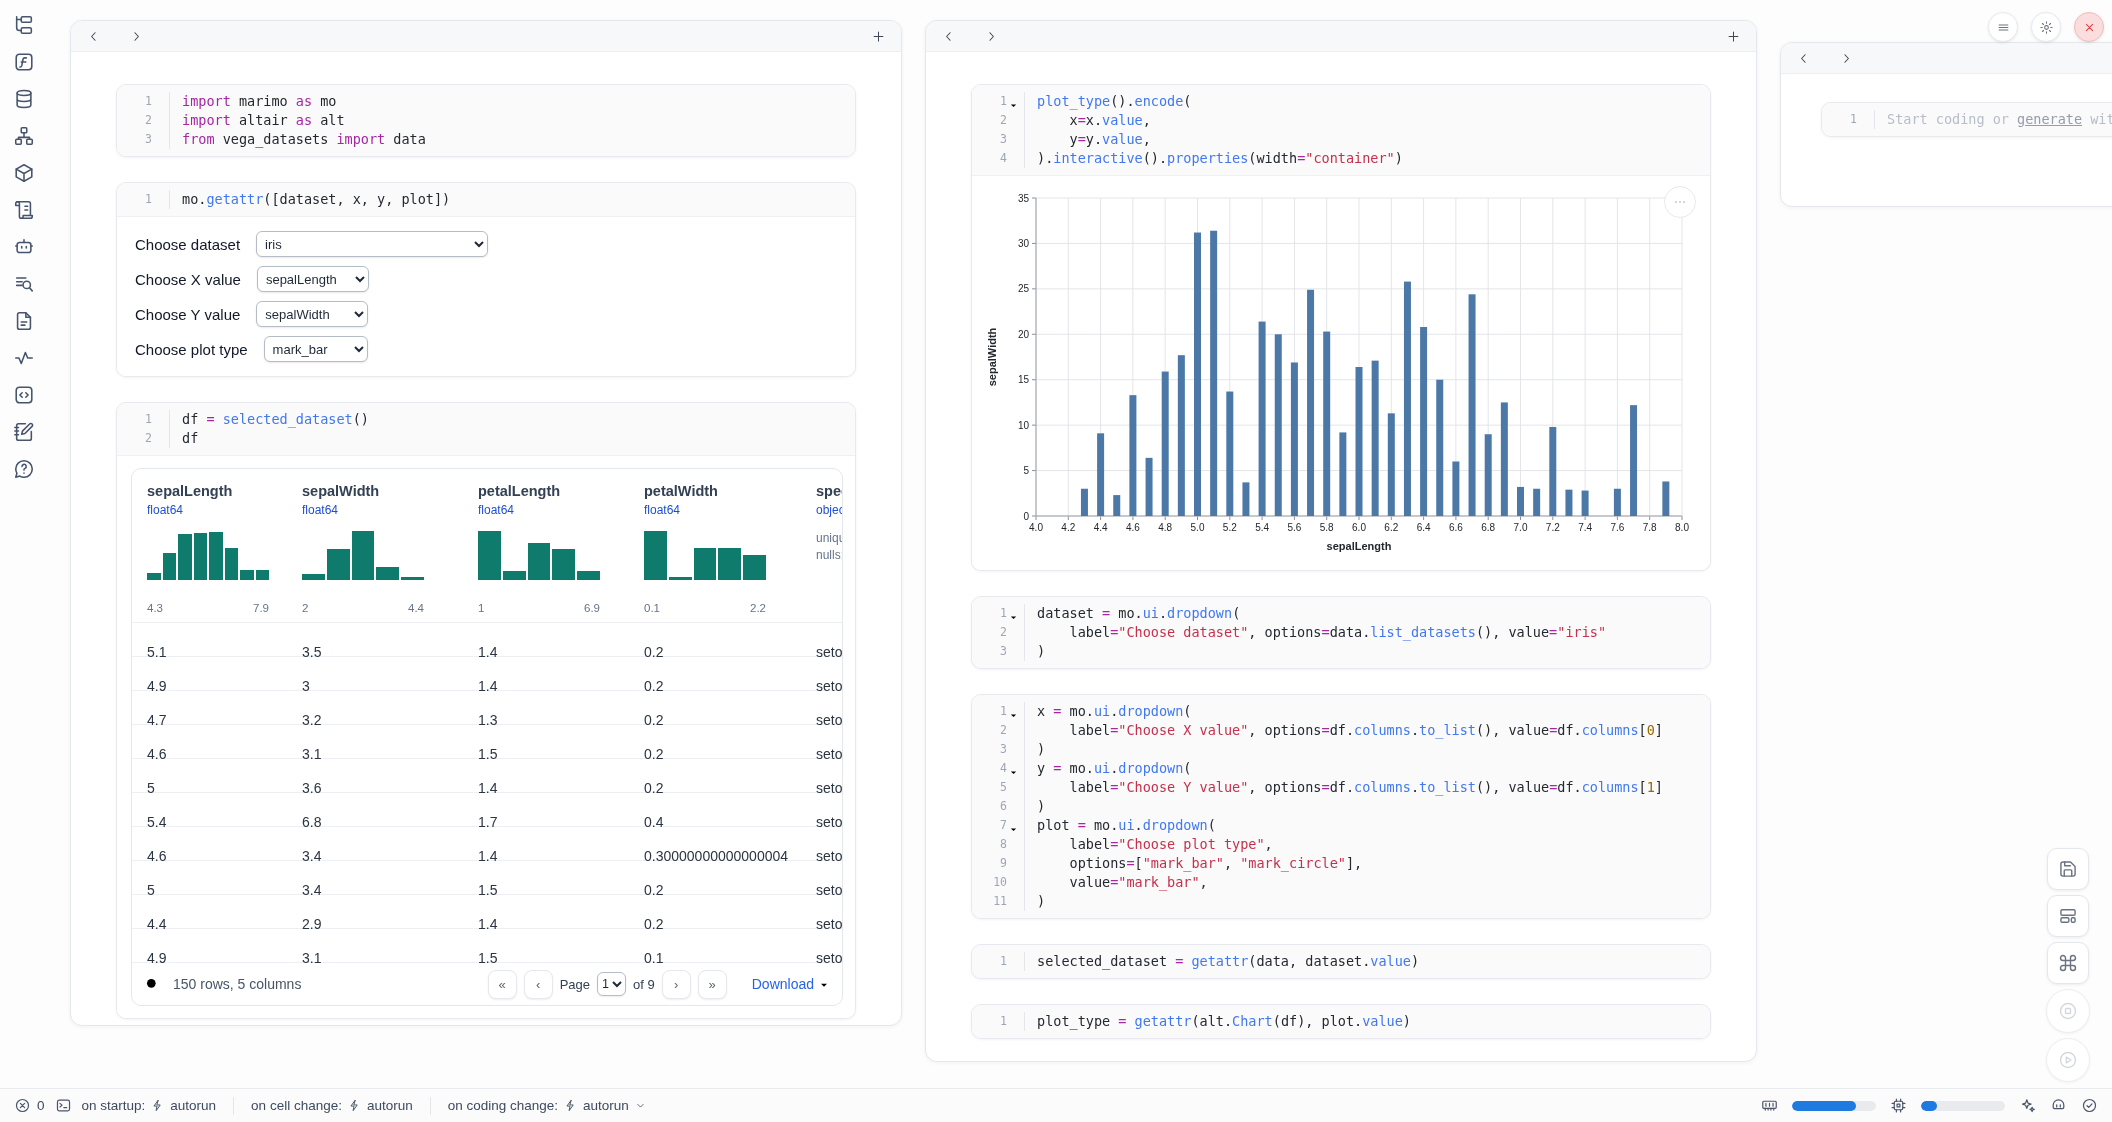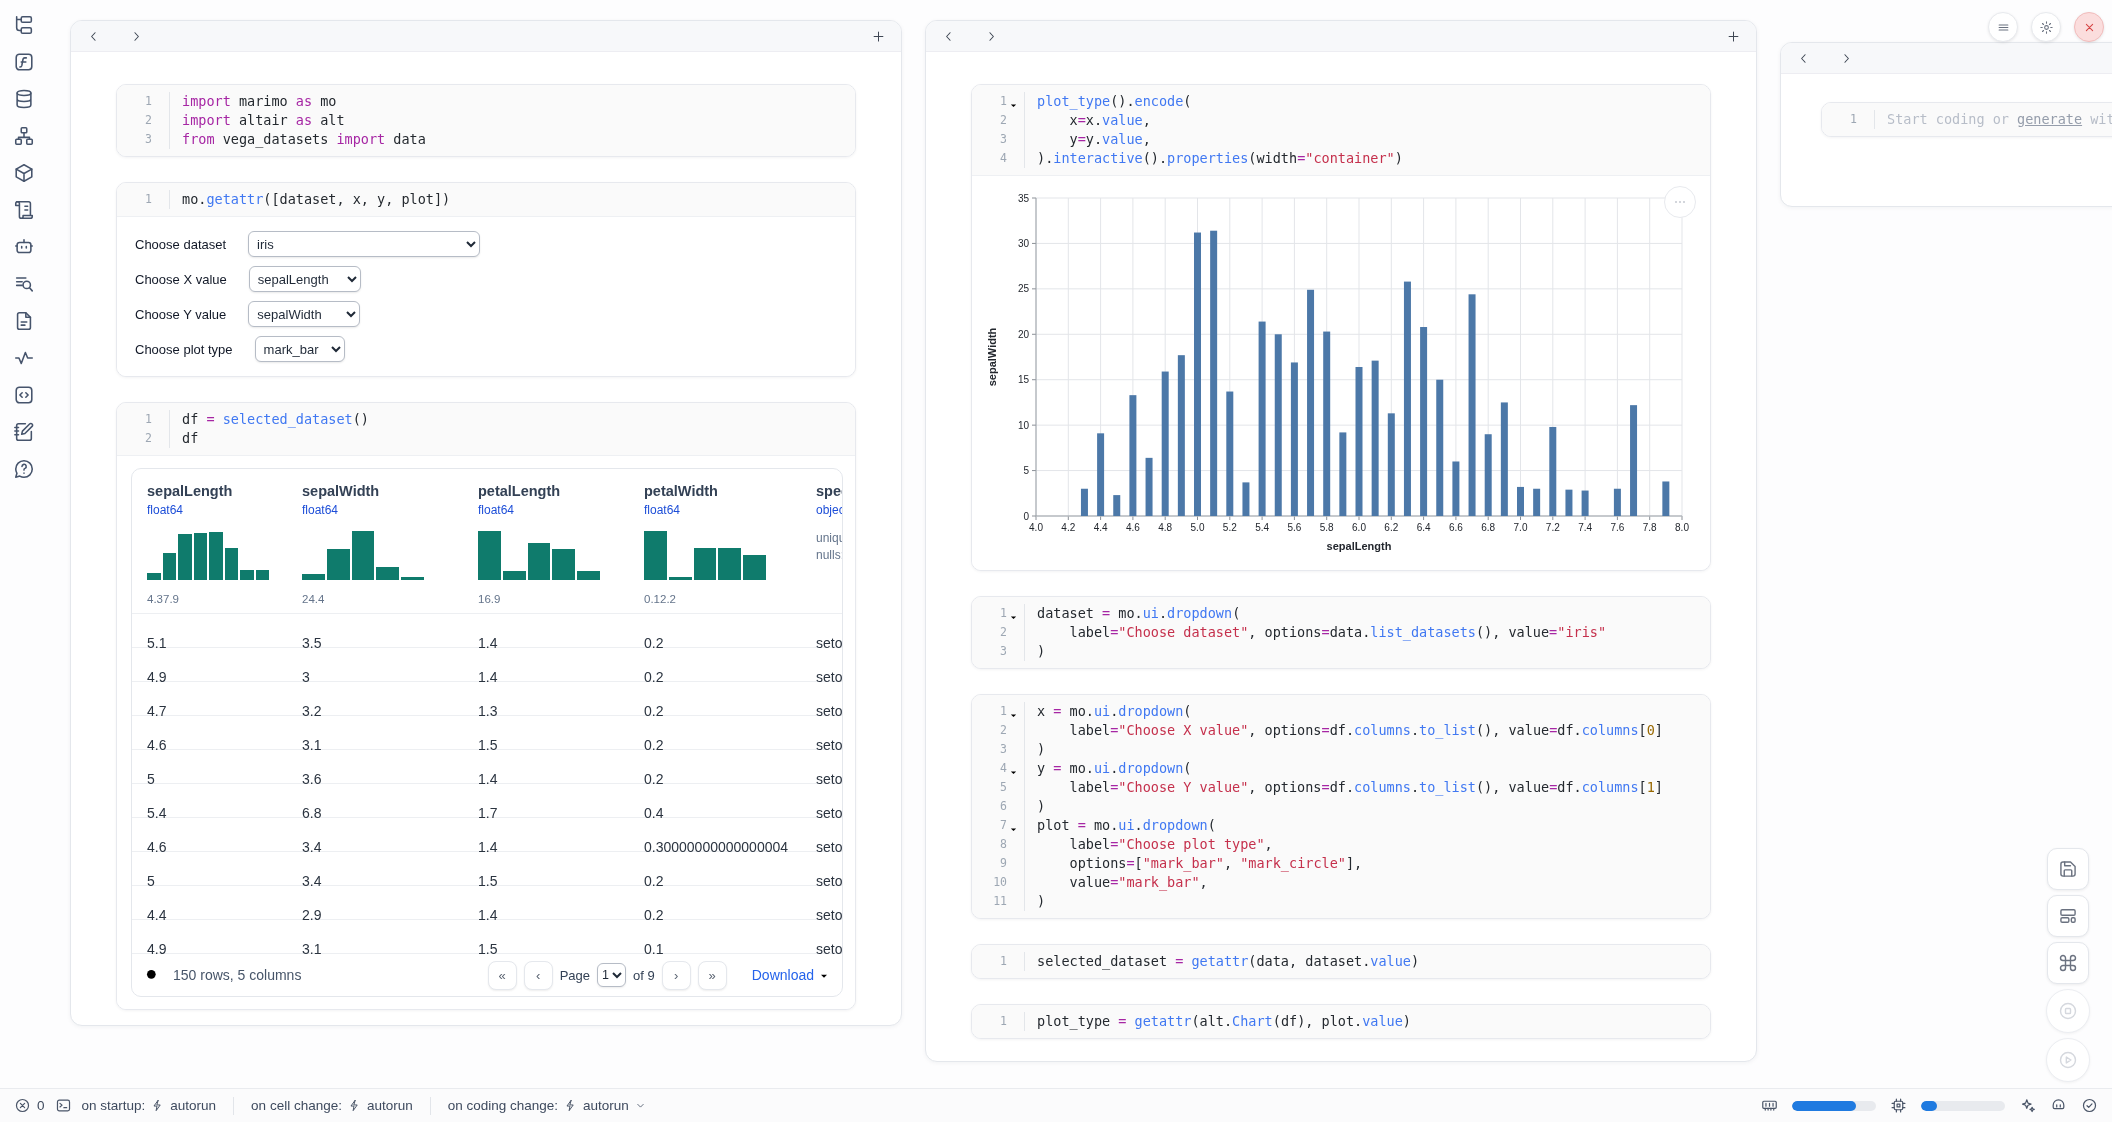--- a/index.html
+++ b/index.html
@@ -34,33 +34,33 @@
   .src{white-space:pre;}
   .tok-kw{color:#a626a4;}
   .tok-fn{color:#4078f2;}
   .tok-str{color:#c5304c;}
   .tok-num{color:#986801;}
   .output{border-top:1px solid #eef0f3;background:#fff;}
   
   .controls-out{padding:14px 18px;}
   .ctl-row{display:flex;align-items:center;height:26px;margin-bottom:9px;}
   .ctl-row:last-child{margin-bottom:0;}
-  .ctl-label{font-size:13px;color:#111827;margin-right:22px;}
+  .ctl-label{font-size:15px;color:#111827;margin-right:16px;}
   select.mo{height:26px;border:1px solid #b6bcc6;border-radius:6px;background:#fff;font-size:13px;
             color:#1f2937;box-shadow:0 1px 2px rgba(0,0,0,.09);padding:0 4px;font-family:"Liberation Sans",sans-serif;}
   
   .table-out{padding:12px 14px;}
   .tcard{border:1px solid #e4e7ec;border-radius:10px;overflow:hidden;width:710px;}
   .thead,.tr{display:grid;grid-template-columns:155px 176px 166px 172px 1fr;}
   .th{padding:13px 0 8px 15px;overflow:hidden;white-space:nowrap;}
   .cname{font-size:14.5px;font-weight:bold;color:#334155;line-height:18px;}
   .ctype{font-size:12px;color:#1d4ed8;line-height:16px;margin-top:2px;}
   .hist{display:flex;align-items:flex-end;gap:2px;height:52px;width:122px;margin-top:10px;}
   .hist i{flex:1;display:block;}
-  .range{display:flex;justify-content:flex-start;width:122px;font-size:11.5px;color:#64748b;margin-top:13px;}
+  .range{display:flex;justify-content:space-between;width:122px;font-size:11.5px;color:#64748b;margin-top:22px;}
   .stats{font-size:12px;color:#64748b;margin-top:12px;line-height:17px;}
   .tr{border-top:1px solid #edeff2;height:33px;align-items:center;}
   .td{padding-left:15px;font-size:14px;color:#2b3440;overflow:hidden;white-space:nowrap;margin-top:24px;}
   .tfoot{display:flex;align-items:center;border-top:1px solid #edeff2;height:42px;padding:0 12px;gap:7px;}
   .sch{width:16px;height:16px;color:#64748b;}
   .summary{font-size:14px;color:#475569;margin-left:6px;}
   .pgbtn{width:27px;height:27px;border:1px solid #e5e8ed;border-radius:8px;background:#fff;
          box-shadow:0 1px 2px rgba(0,0,0,.07);color:#5b6472;font-size:13px;display:flex;
          align-items:center;justify-content:center;cursor:pointer;}
   .pglabel{font-size:13px;color:#334155;}
@@ -238,21 +238,21 @@
             <div class="ctl-row">
               <span class="ctl-label">Choose X value</span>
               <select class="mo" style="width: 112px;"><option>sepalLength</option></select>
             </div>
             <div class="ctl-row">
               <span class="ctl-label">Choose Y value</span>
               <select class="mo" style="width: 112px;"><option>sepalWidth</option></select>
             </div>
             <div class="ctl-row">
               <span class="ctl-label">Choose plot type</span>
-              <select class="mo" style="width: 90px;"><option>mark_bar</option></select>
+              <select class="mo" style="width: 104px;"><option>mark_bar</option></select>
             </div>
           </div>
       </div>
       <div class="cell">
         <div class="code">
             <div class="line">
               <span class="gut">
                 <span class="num">1</span>
                 <span class="fold"></span>
               </span>

